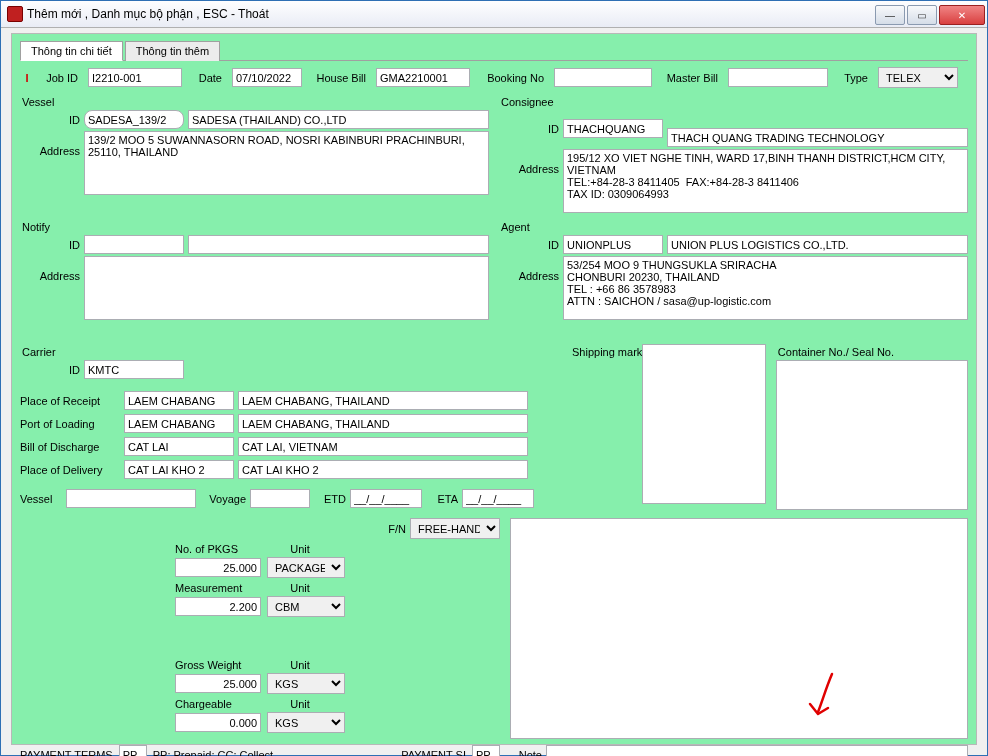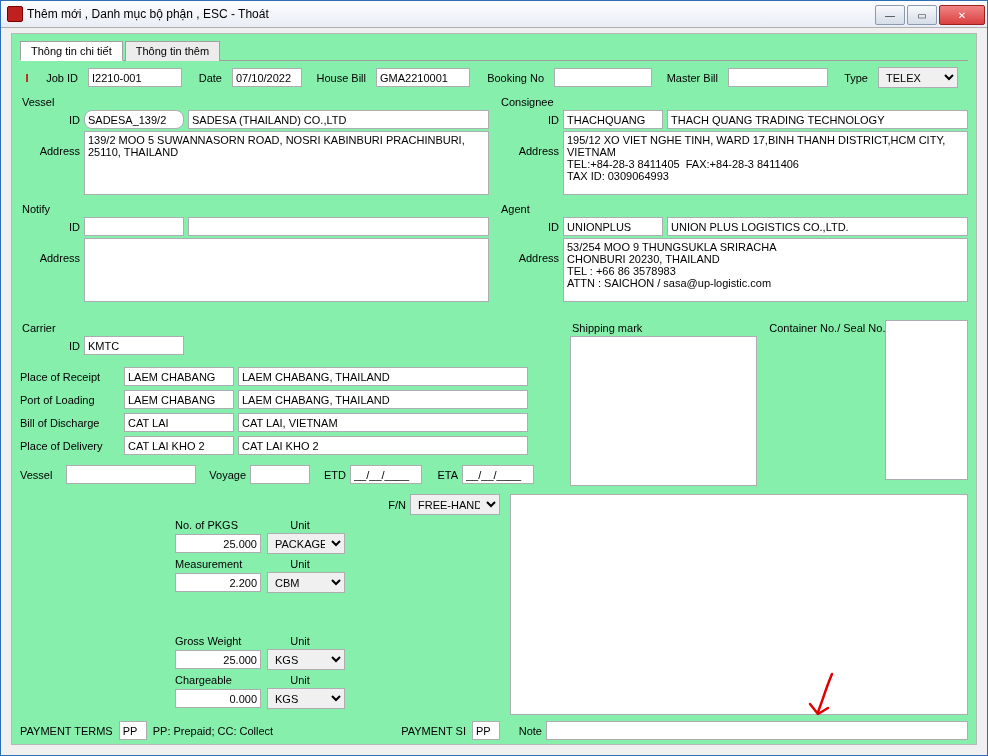--- a/index.html
+++ b/index.html
@@ -81,21 +81,21 @@
         <div class="row" style="align-items:flex-start;">
           <span class="lbl" style="width:60px; padding-top:14px;">Address</span>
           <textarea style="flex: 1 1 0%; height: 64px;">139/2 MOO 5 SUWANNASORN ROAD, NOSRI KABINBURI PRACHINBURI, 25110, THAILAND</textarea>
         </div>
       </div>
       <div class="col">
         <div class="grp-title">Consignee</div>
         <div class="row">
           <span class="lbl" style="width:60px;">ID</span>
           <input type="text" class="small-input" style="width: 100px;" value="THACHQUANG">
-          <input type="text" class="small-input" style="flex: 1 1 0%; margin-left: 4px;" value="THACH QUANG TRADING TECHNOLOGY">
+          <input type="text" class="small-input" style="flex: 1 1 0%; margin-left: 4px; margin-top: 18px;" value="THACH QUANG TRADING TECHNOLOGY">
         </div>
         <div class="row" style="align-items:flex-start;">
           <span class="lbl" style="width:60px; padding-top:14px;">Address</span>
           <textarea style="flex: 1 1 0%; height: 64px;">195/12 XO VIET NGHE TINH, WARD 17,BINH THANH DISTRICT,HCM CITY, VIETNAM
 TEL:+84-28-3 8411405  FAX:+84-28-3 8411406
 TAX ID: 0309064993</textarea>
         </div>
       </div>
     </div>
 
@@ -122,21 +122,21 @@
         <div class="row" style="align-items:flex-start;">
           <span class="lbl" style="width:60px; padding-top:14px;">Address</span>
           <textarea style="flex: 1 1 0%; height: 64px;">53/254 MOO 9 THUNGSUKLA SRIRACHA
 CHONBURI 20230, THAILAND
 TEL : +66 86 3578983
 ATTN : SAICHON / sasa@up-logistic.com</textarea>
         </div>
       </div>
     </div>
 
-    <div class="colpair" style="margin-top:16px;">
+    <div class="colpair" style="margin-top:22px;">
       <div style="width:540px;">
         <div class="grp-title">Carrier</div>
         <div class="row">
           <span class="lbl" style="width:60px;">ID</span>
           <input type="text" class="small-input" style="width: 100px;" value="KMTC">
         </div>
 
         <div style="margin-top:12px;">
           <div class="row">
             <span class="lbl" style="width:100px; text-align:left;">Place of Receipt</span>
@@ -166,25 +166,25 @@
           <span class="lbl" style="width:50px;">Voyage</span>
           <input type="text" class="small-input" style="width: 60px;" value="">
           <span class="lbl" style="width:36px;">ETD</span>
           <input type="text" class="small-input" style="width: 72px;" value="__/__/____">
           <span class="lbl" style="width:36px;">ETA</span>
           <input type="text" class="small-input" style="width: 72px;" value="__/__/____">
         </div>
       </div>
 
       <div style="flex:1; display:flex; gap:10px;">
-        <div style="flex:1; display:flex; flex-direction:column;">
+        <div style="flex:1; display:flex; flex-direction:row;">
           <span class="grp-title">Shipping mark</span>
           <textarea style="flex: 1 1 0%; height: 160px;"></textarea>
         </div>
-        <div style="flex:1; display:flex; flex-direction:row;">
+        <div style="flex:1; display:flex; flex-direction:column;">
           <span class="grp-title">Container No./ Seal No.</span>
           <textarea style="flex: 1 1 0%; height: 160px;"></textarea>
         </div>
       </div>
     </div>
 
     <div style="margin-top:8px; display:flex; gap:10px;">
       <div style="width:480px;">
         <div class="row" style="justify-content:flex-end; margin-bottom:4px;">
           <span class="lbl" style="width:30px;">F/N</span>

